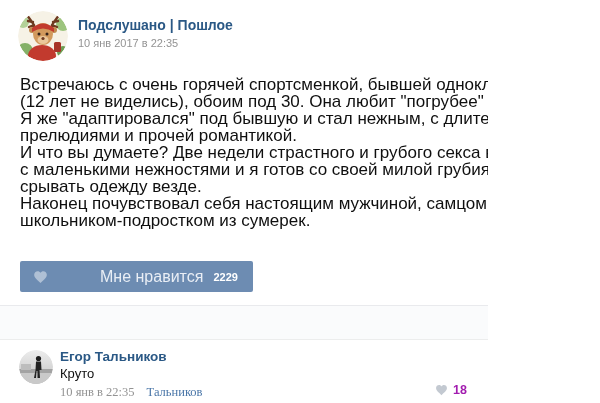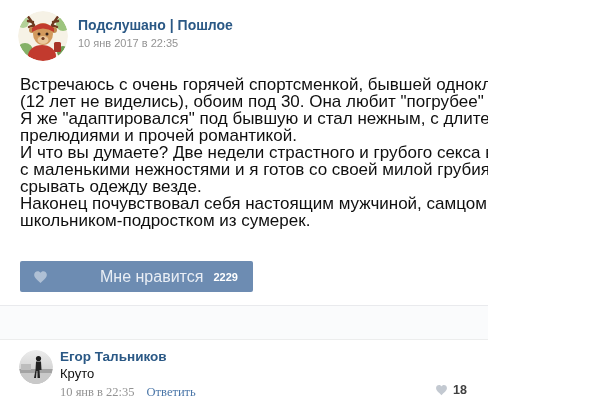--- a/index.html
+++ b/index.html
@@ -36,21 +36,21 @@
   .comment-body{position:absolute;left:60px;top:349px;}
   .comment-author{font-size:13.5px;font-weight:bold;color:#2a5885;cursor:pointer;}
   .comment-text{font-size:13px;color:#0f0f0f;margin-top:2px;}
   .comment-meta{margin-top:4px;font-size:12.5px;display:flex;align-items:center;font-family:Liberation Serif, serif;}
   .comment-date{color:#939393;cursor:pointer;}
   .comment-reply{color:#4a76a8;margin-left:12px;cursor:pointer;}
   .comment-likes{
     position:absolute;right:21px;top:383px;display:flex;align-items:center;gap:5px;cursor:pointer;
   }
   .comment-likes .heart{width:13px;height:12px;display:block;}
-  .comment-likes .count{font-size:12.5px;font-weight:bold;color:#404040;}
+  .comment-likes .count{font-size:12.5px;font-weight:bold;color:#a21caf;}
 </style>
 </head>
 <body>
 
 <div id="screen">
 
   <div class="post-avatar">
     <svg width="50" height="50" viewBox="0 0 50 50">
       <defs>
           <clipPath id="c1">
@@ -117,21 +117,21 @@
         <path d="M17 11.5 L22 11.5 L22.5 20 L20.5 20 L21 28 L18.5 28 L18.5 21 L17.5 21 L17 28 L15 28 L16.5 20 Z" fill="#222222"></path>
       </g>
     </svg>
   </div>
 
   <div class="comment-body">
     <div class="comment-author">Егор Тальников</div>
     <div class="comment-text">Круто</div>
     <div class="comment-meta">
       <span class="comment-date">10 янв в 22:35</span>
-      <span class="comment-reply">Ответить</span>
+      <span class="comment-reply">Тальников</span>
     </div>
   </div>
 
   <div class="comment-likes">
     <svg class="heart" viewBox="0 0 16 15">
       <path d="M8 14 C5 11 1.2 8.4 1.2 5.1 C1.2 2.9 2.9 1.3 5 1.3 C6.3 1.3 7.4 2 8 3 C8.6 2 9.7 1.3 11 1.3 C13.1 1.3 14.8 2.9 14.8 5.1 C14.8 8.4 11 11 8 14 Z" fill="#c3c9d1"></path>
     </svg>
     <span class="count">18</span>
   </div>
 

